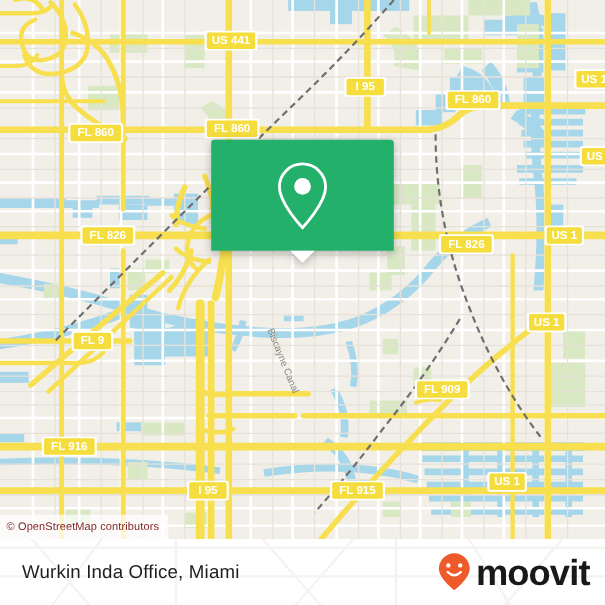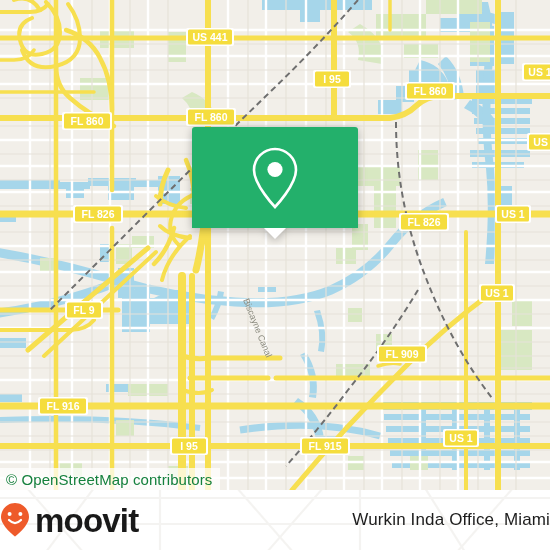--- a/index.html
+++ b/index.html
@@ -30,22 +30,22 @@
   
   #attribution {
     position: absolute;
     left: 0;
     top: 468px;
     height: 22px;
     padding: 0 8px 0 6px;
     display: flex;
     align-items: center;
     background: rgba(255,255,255,0.72);
-    font-size: 15px;
-    color: #15803d;
+    font-size: 10px;
+    color: #7f1d1d;
     letter-spacing: .1px;
     white-space: nowrap;
   }
 
   
   #callout {
     position: absolute;
     left: 192px;
     top: 127px;
     width: 166px;
@@ -480,25 +480,25 @@
         <path d="M230 -10 L300 70"></path>
           <path d="M330 -10 L260 70"></path>
         <path d="M420 -10 L470 70"></path>
           <path d="M520 -10 L450 70"></path>
         <path d="M0 34 H550"></path>
           <path d="M0 8 H550"></path>
         <path d="M160 0 V60"></path>
           <path d="M360 0 V60"></path>
       </g>
     </svg>
+    <div id="place-title">Wurkin Inda Office, Miami</div>
     <div id="brand">
       <svg width="30" height="36" viewBox="0 0 30 36">
         <path d="M15 1 C7.3 1 1 7.3 1 15 C1 24 15 34.5 15 34.5 C15 34.5 29 24 29 15 C29 7.3 22.7 1 15 1 Z" fill="#ee5a2a"></path>
         <circle cx="9.6" cy="12" r="2" fill="#ffffff"></circle>
         <circle cx="20.4" cy="12" r="2" fill="#ffffff"></circle>
         <path d="M9 18 q6 6 12 0" stroke="#ffffff" stroke-width="2.2" fill="none" stroke-linecap="round"></path>
       </svg>
       <span id="brand-text">moovit</span>
     </div>
-    <div id="place-title">Wurkin Inda Office, Miami</div>
   </div>
 
 </div>
 
 </body></html>

